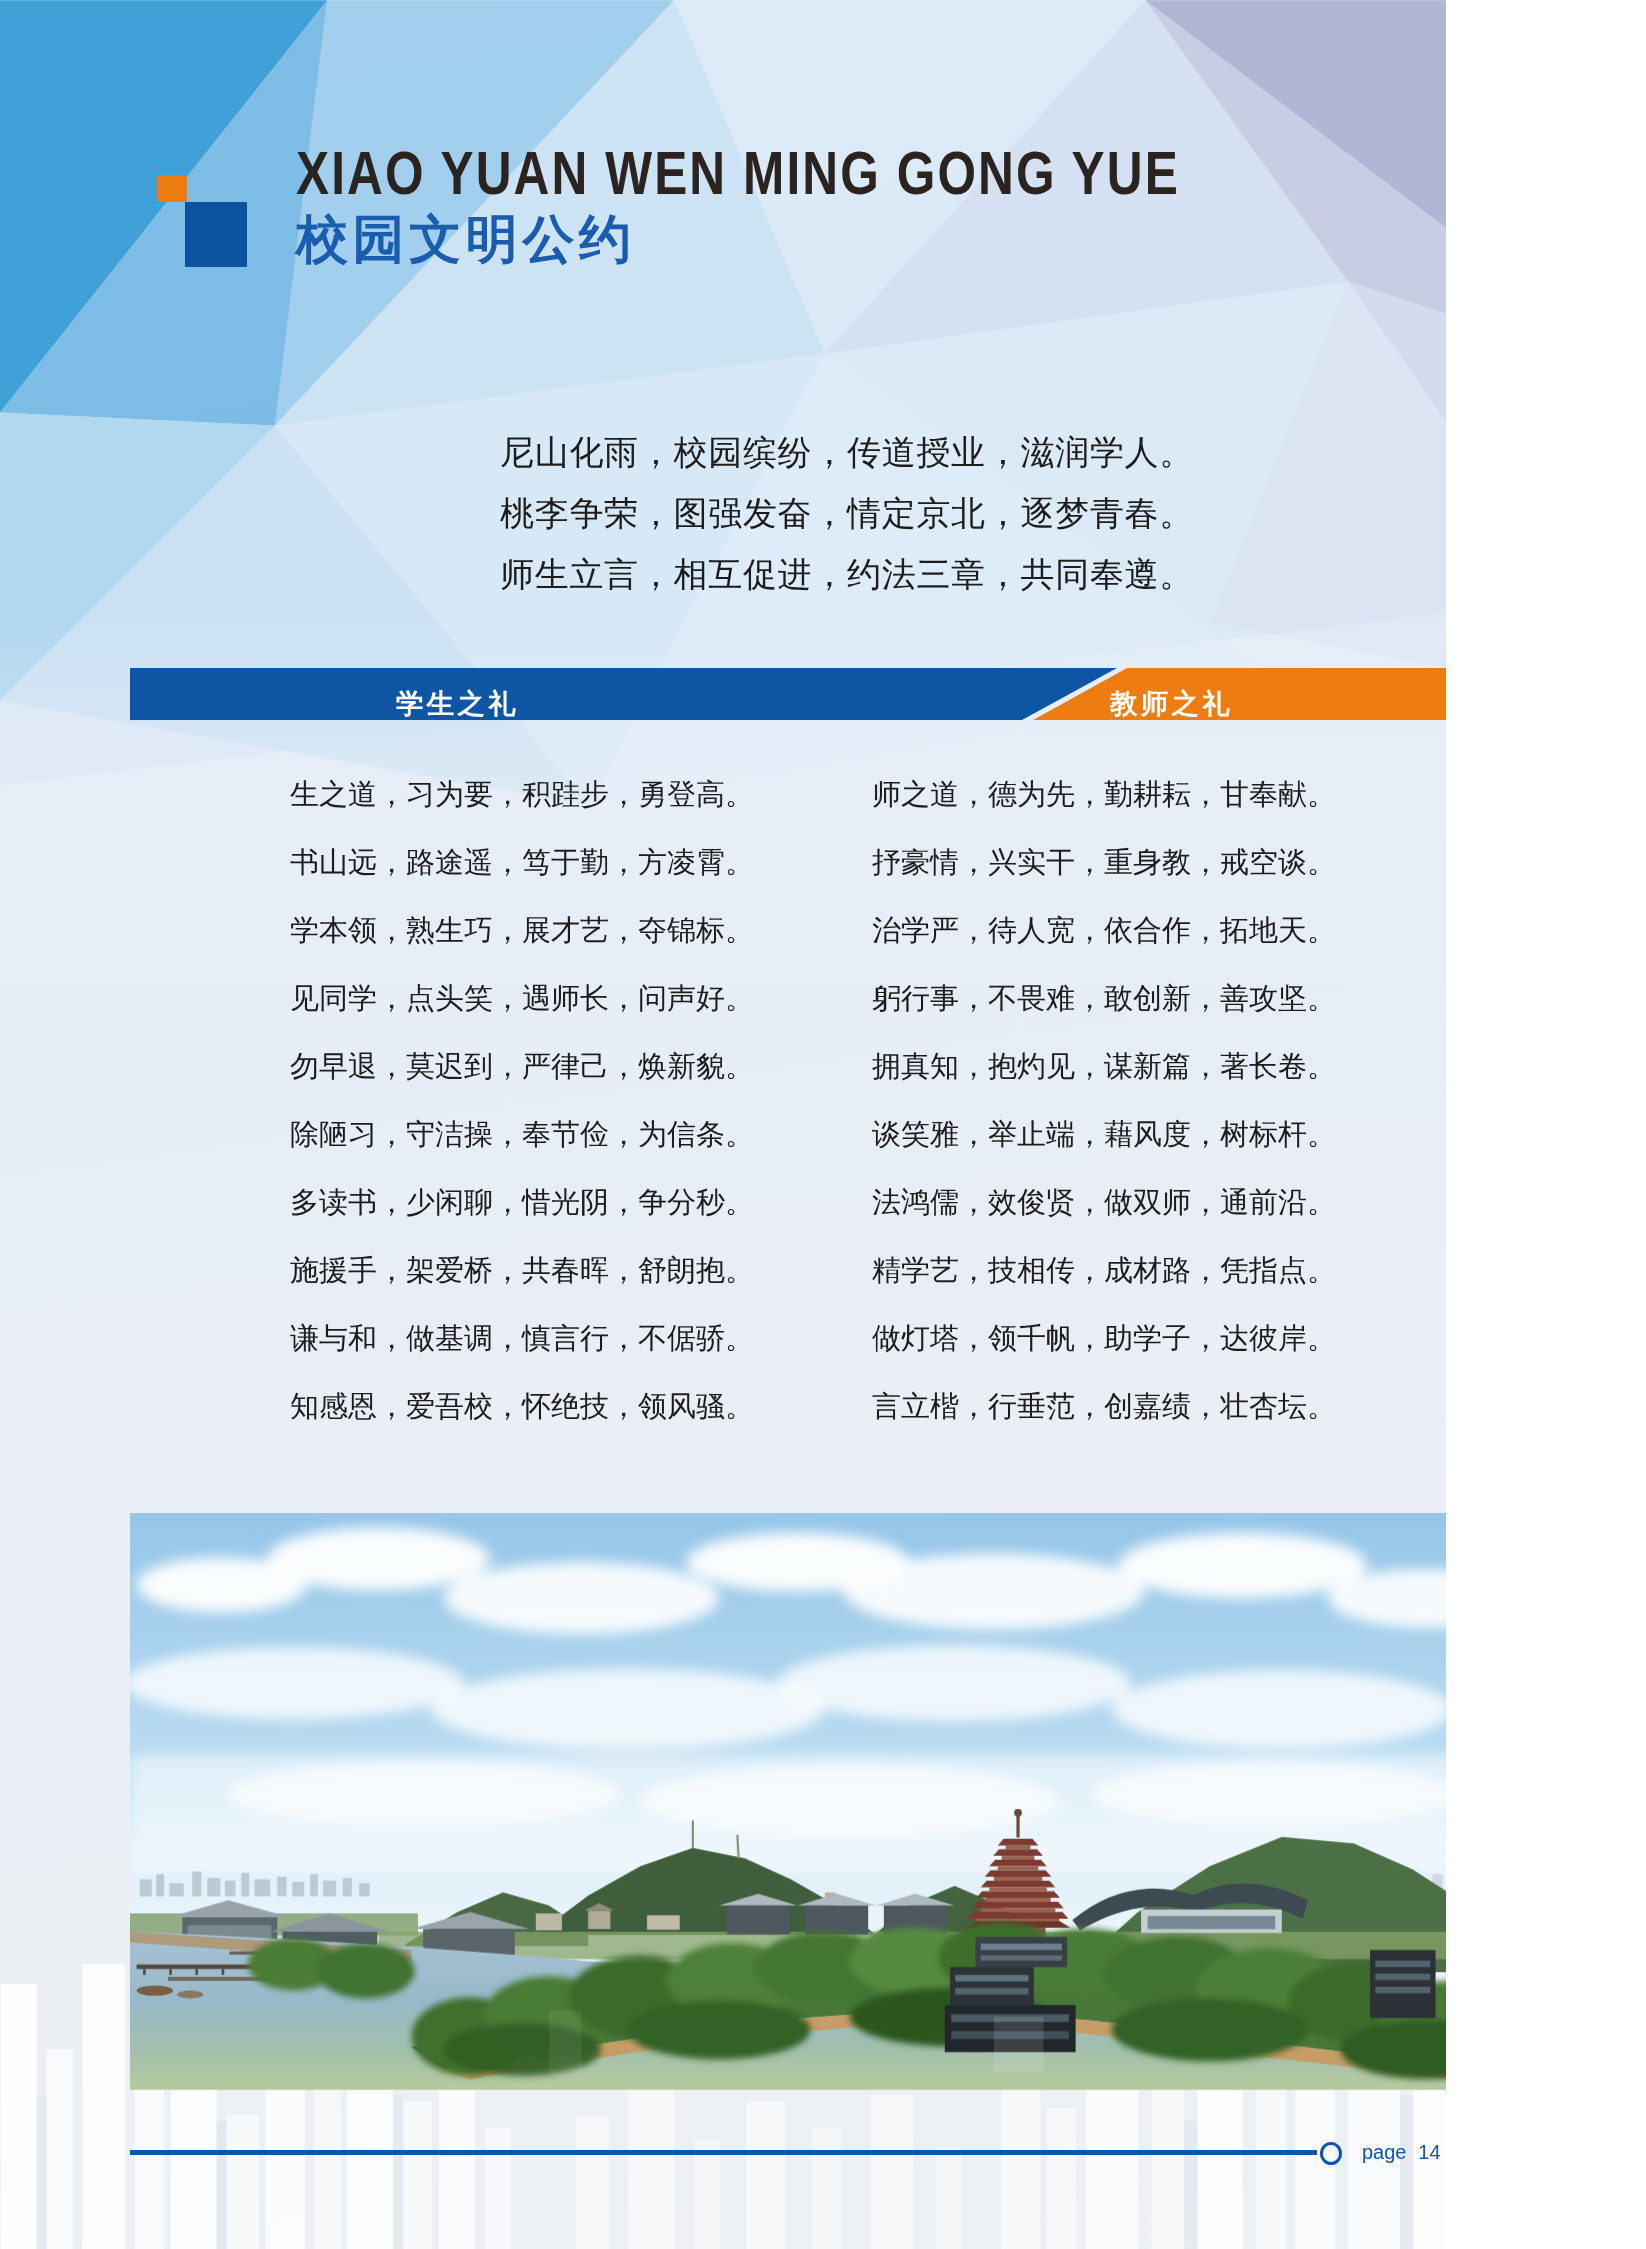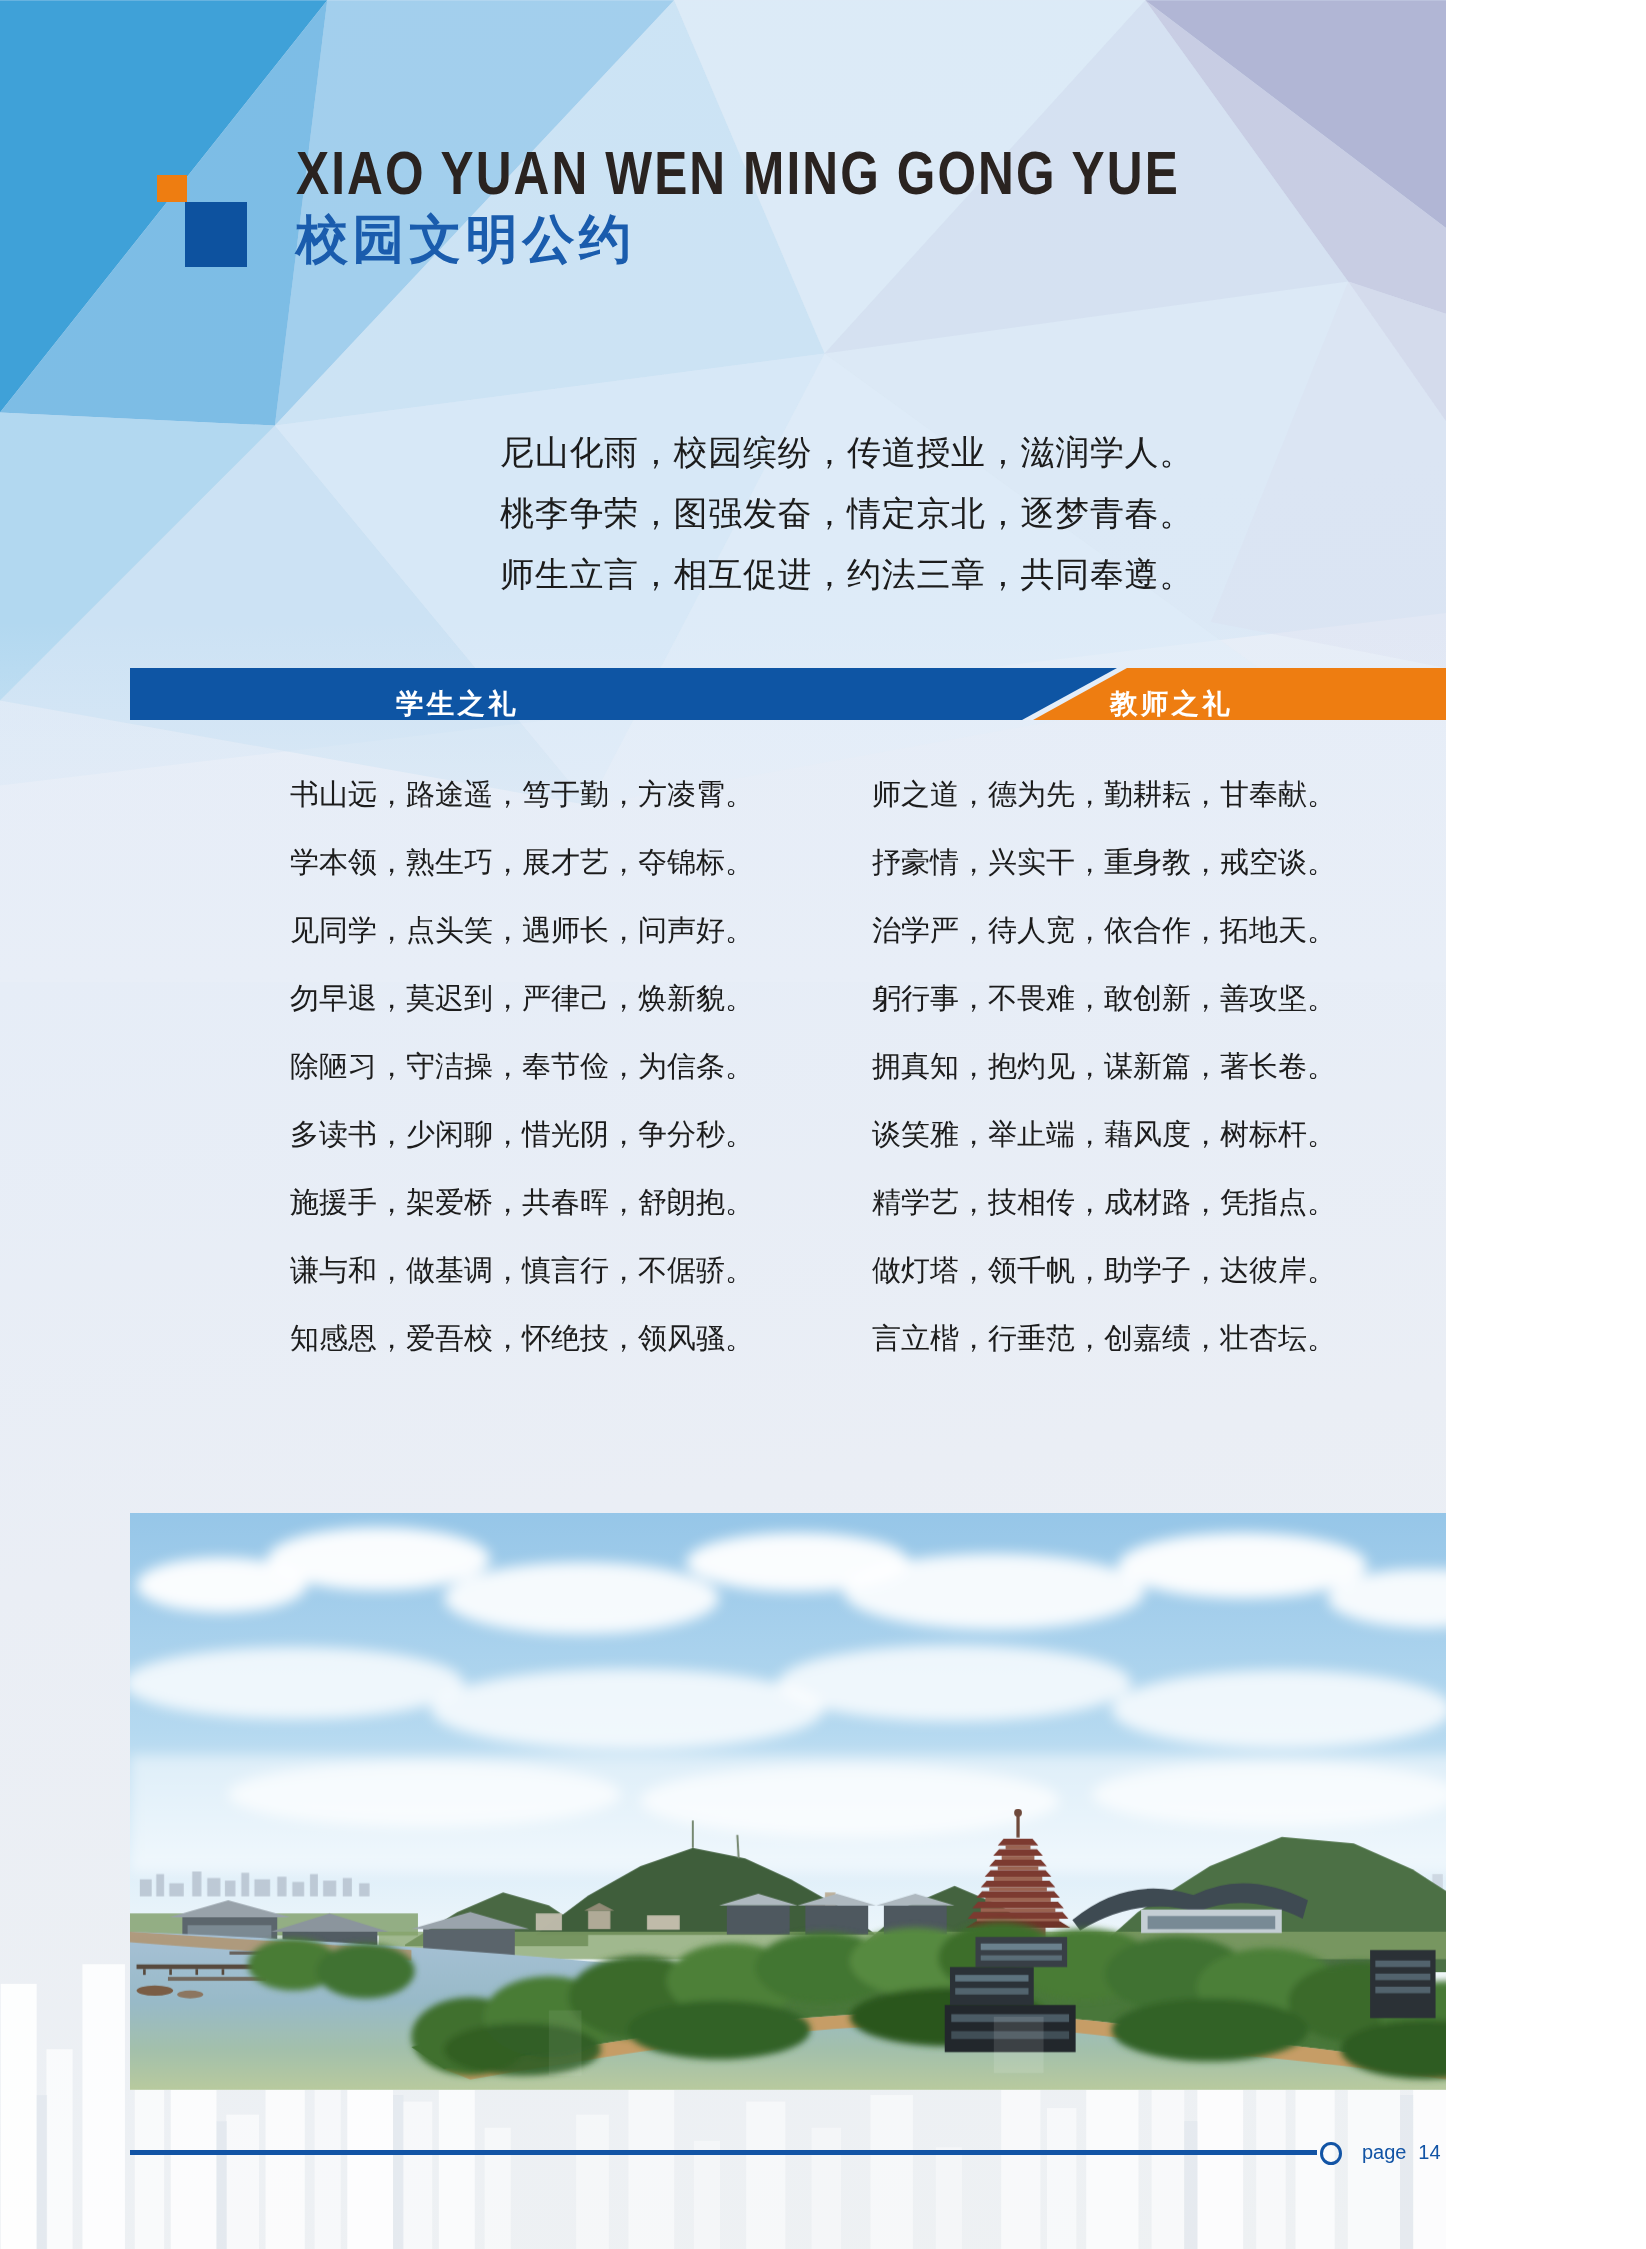--- a/index.html
+++ b/index.html
@@ -150,38 +150,40 @@
     <div class="intro-line">桃李争荣，图强发奋，情定京北，逐梦青春。</div>
     <div class="intro-line">师生立言，相互促进，约法三章，共同奉遵。</div>
   </div>
 
   <div class="abs bar-blue"></div>
   <div class="abs bar-orange"></div>
   <div class="abs bar-label bar-label-student">学生之礼</div>
   <div class="abs bar-label bar-label-teacher">教师之礼</div>
 
   <div class="abs col col-left">
+    <div class="verse-line">生之道，习为要，积跬步，勇登高。</div>
     <div class="verse-line">书山远，路途遥，笃于勤，方凌霄。</div>
     <div class="verse-line">学本领，熟生巧，展才艺，夺锦标。</div>
     <div class="verse-line">见同学，点头笑，遇师长，问声好。</div>
     <div class="verse-line">勿早退，莫迟到，严律己，焕新貌。</div>
     <div class="verse-line">除陋习，守洁操，奉节俭，为信条。</div>
     <div class="verse-line">多读书，少闲聊，惜光阴，争分秒。</div>
     <div class="verse-line">施援手，架爱桥，共春晖，舒朗抱。</div>
     <div class="verse-line">谦与和，做基调，慎言行，不倨骄。</div>
     <div class="verse-line">知感恩，爱吾校，怀绝技，领风骚。</div>
   </div>
 
   <div class="abs col col-right">
     <div class="verse-line">师之道，德为先，勤耕耘，甘奉献。</div>
     <div class="verse-line">抒豪情，兴实干，重身教，戒空谈。</div>
     <div class="verse-line">治学严，待人宽，依合作，拓地天。</div>
     <div class="verse-line">躬行事，不畏难，敢创新，善攻坚。</div>
     <div class="verse-line">拥真知，抱灼见，谋新篇，著长卷。</div>
     <div class="verse-line">谈笑雅，举止端，藉风度，树标杆。</div>
+    <div class="verse-line">法鸿儒，效俊贤，做双师，通前沿。</div>
     <div class="verse-line">精学艺，技相传，成材路，凭指点。</div>
     <div class="verse-line">做灯塔，领千帆，助学子，达彼岸。</div>
     <div class="verse-line">言立楷，行垂范，创嘉绩，壮杏坛。</div>
   </div>
 
   <svg class="abs photo" width="1371" height="577" viewBox="0 0 2095 882" preserveAspectRatio="none" aria-hidden="true">
     <defs>
       <linearGradient id="skyG" x1="0" y1="0" x2="0" y2="1">
         <stop offset="0" stop-color="#96c6e8"></stop>
         <stop offset="0.38" stop-color="#b5d9f0"></stop>

